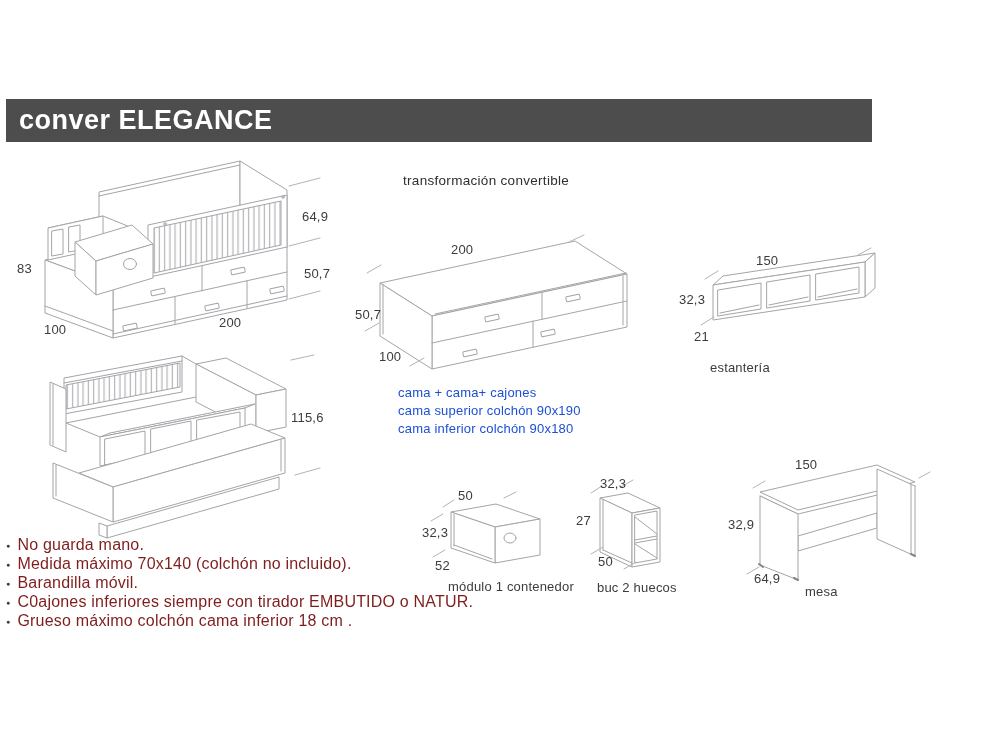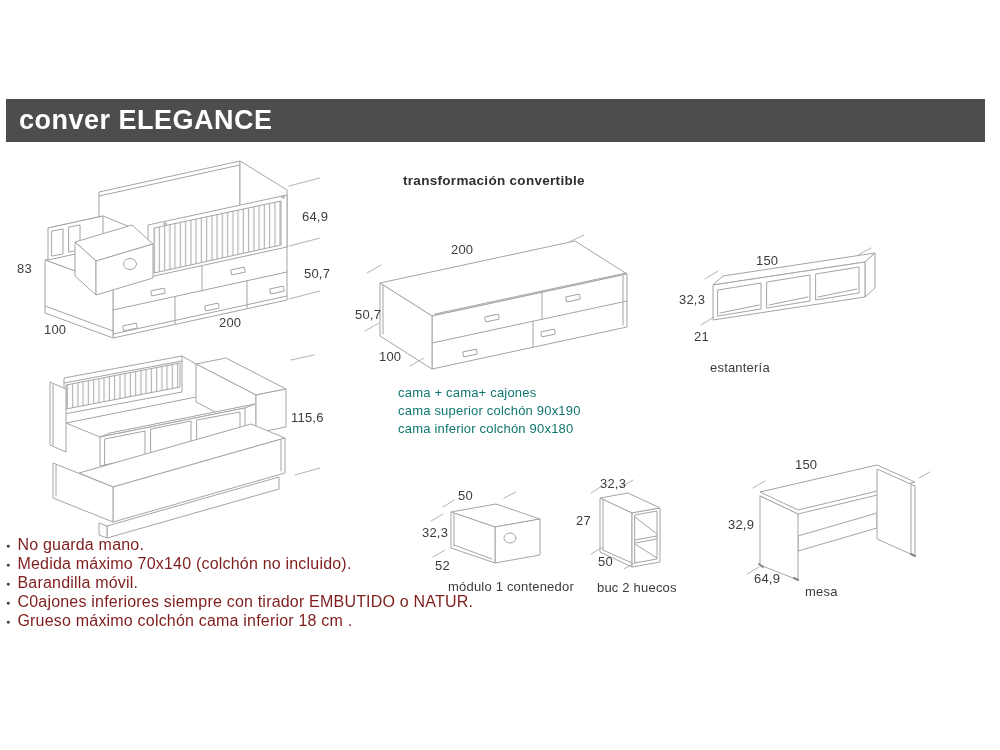--- a/index.html
+++ b/index.html
@@ -1,29 +1,29 @@
 <!DOCTYPE html>
 <html><head>
 <meta charset="utf-8">
 <style>
   * { margin:0; padding:0; box-sizing:border-box; }
   html,body { width:1000px; height:750px; }
   body { background:#ffffff; font-family:"Liberation Sans", sans-serif; position:relative; overflow:hidden; }
   .page { position:absolute; inset:0; background:#fff; }
 
-  .banner { position:absolute; left:6px; top:99px; width:979px; height:43px;
+  .banner { position:absolute; left:6px; top:99px; width:866px; height:43px;
             background:#4d4d4d; display:flex; align-items:center; padding-left:13px; }
   .banner .t { color:#ffffff; font-size:27px; font-weight:bold; letter-spacing:.5px; }
 
-  .sec-title { position:absolute; left:403px; top:173px; font-size:13.5px; font-weight:bold;
+  .sec-title { position:absolute; left:403px; top:173px; font-size:13.5px; font-weight:normal;
                color:#2e2e33; letter-spacing:.3px; }
 
   .dim, .figlabel, .cap { position:absolute; font-size:13px; color:#3b3b40;
                           white-space:nowrap; letter-spacing:.2px; }
-  .cap { color:#0f766e; }
+  .cap { color:#1d4ed8; }
 
   .notes { position:absolute; left:6px; top:536px; list-style:none; }
   .notes li { font-size:16px; color:#7f1d1d; line-height:18px; letter-spacing:.2px; }
   .notes li::before { content:"●"; font-size:7px; vertical-align:2px; margin-right:7px; color:#3b3b40; }
 
   svg.fig { position:absolute; overflow:visible; }
   .ln   { fill:none;    stroke:#a4a4aa; stroke-width:1; stroke-linejoin:round; stroke-linecap:round; }
   .fc   { fill:#ffffff; stroke:#a4a4aa; stroke-width:1; stroke-linejoin:round; }
   .tick { fill:none;    stroke:#b3b3b8; stroke-width:1; stroke-linecap:round; }
   .slat { fill:url(#slats); stroke:#a4a4aa; stroke-width:1; }

